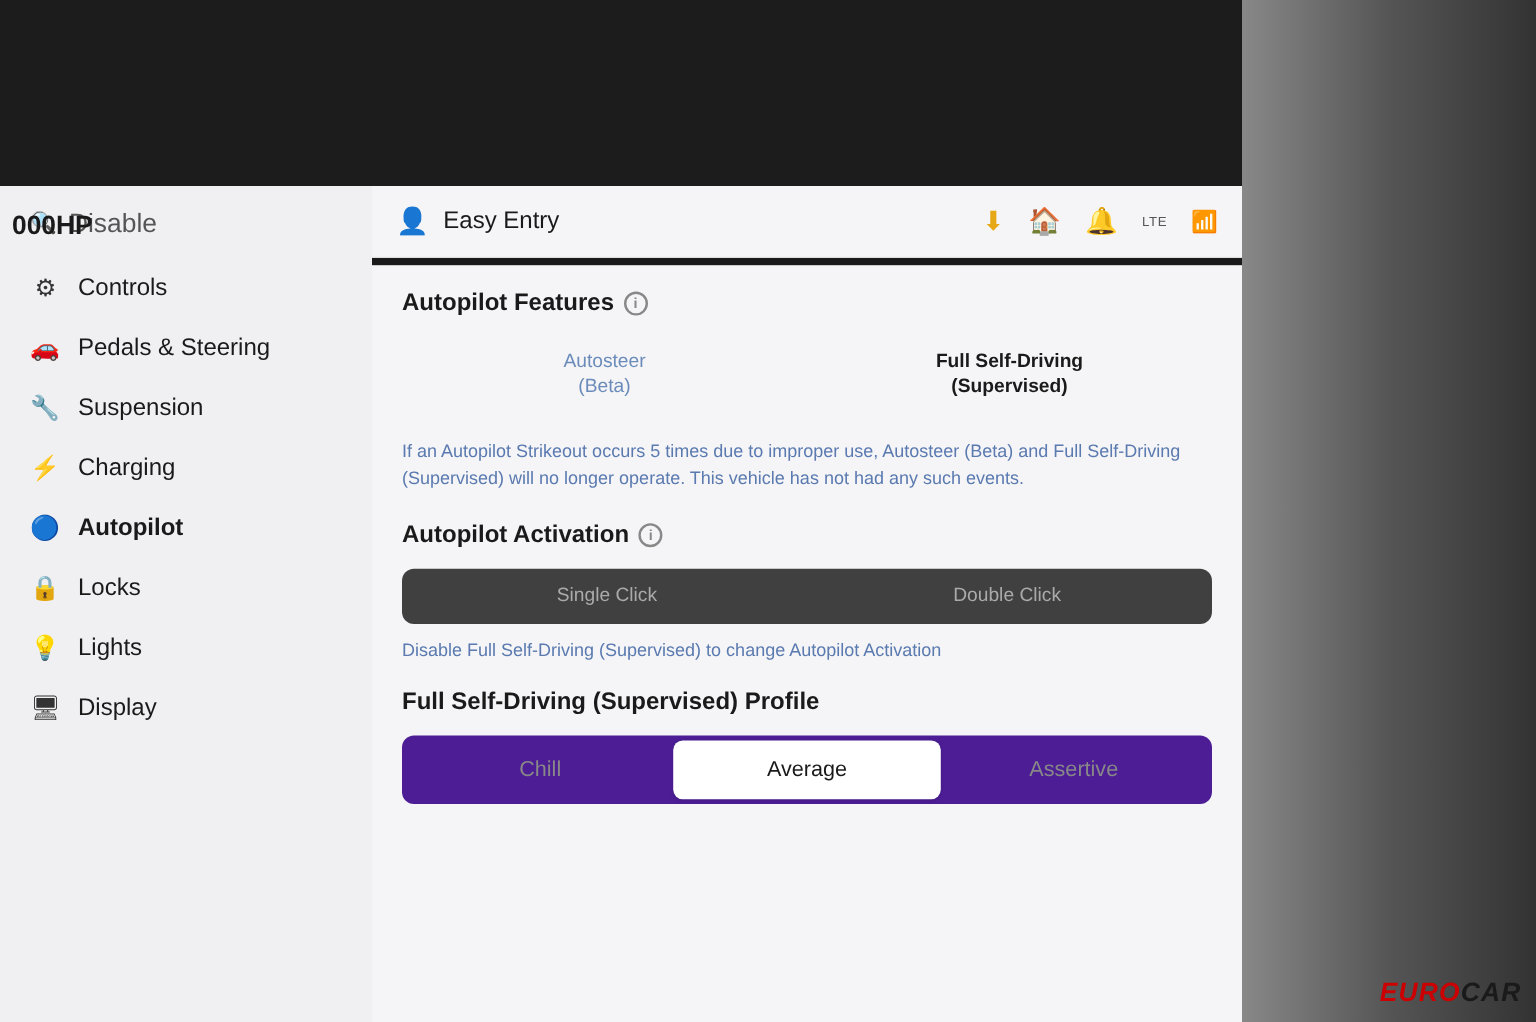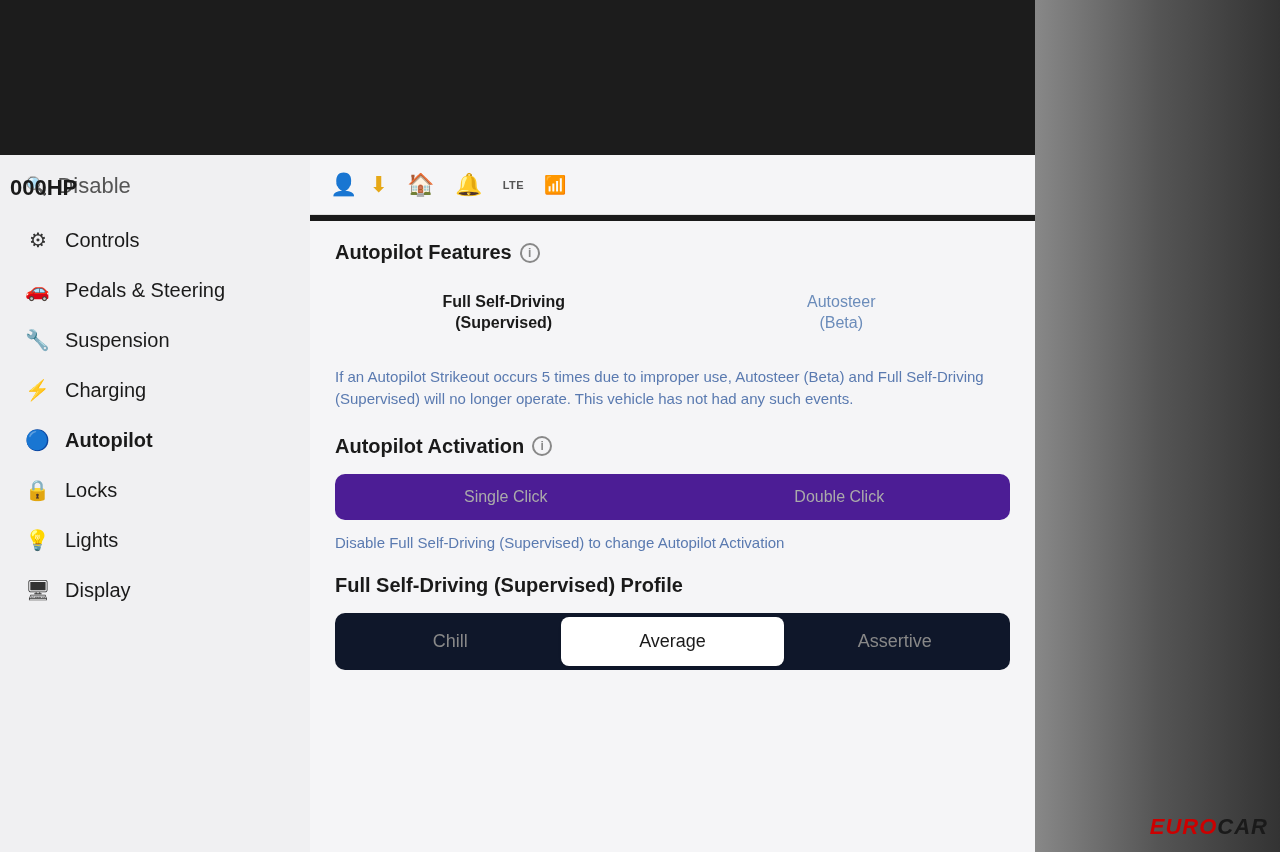--- a/index.html
+++ b/index.html
@@ -106,21 +106,21 @@
       color: #555;
       cursor: pointer;
     }
 
     .header-icon.download {
       color: #e6a817;
     }
 
     .lte-badge {
       font-size: 11px;
-      font-weight: 700;
+      font-weight: 400;
       color: #555;
       letter-spacing: 0.5px;
     }
 
     .signal-icon {
       font-size: 18px;
       color: #555;
     }
 
     
@@ -190,21 +190,21 @@
       margin-bottom: 24px;
     }
 
     
     .activation-section {
       margin-bottom: 20px;
     }
 
     .activation-tabs {
       display: flex;
-      background: #4c1d95;
+      background: #404040;
       border-radius: 10px;
       padding: 4px;
       margin-top: 12px;
       margin-bottom: 12px;
       align-items: center;
     }
 
     .activation-tab {
       flex: 1;
       text-align: center;
@@ -222,21 +222,21 @@
       margin-bottom: 20px;
     }
 
     
     .profile-section {
       margin-bottom: 20px;
     }
 
     .profile-tabs {
       display: flex;
-      background: #0f172a;
+      background: #4c1d95;
       border-radius: 10px;
       padding: 4px;
       margin-top: 12px;
     }
 
     .profile-tab {
       flex: 1;
       text-align: center;
       padding: 14px 10px;
       font-size: 18px;
@@ -356,42 +356,43 @@
   </div>
 
   <div class="sidebar-item">
     <span class="sidebar-item-icon">🖥</span>
     <span>Display</span>
   </div>
 </div>
 
 <div class="header-bar">
   <span class="header-profile-icon">👤</span>
+  <span class="header-title">Easy Entry</span>
   <div class="header-icons">
     <span class="header-icon download">⬇</span>
     <span class="header-icon">🏠</span>
     <span class="header-icon">🔔</span>
     <span class="lte-badge">LTE</span>
     <span class="signal-icon">📶</span>
   </div>
 </div>
 
 <div class="content-area">
 
   <div class="section-title">
     <span>Autopilot Features</span>
     <span class="info-icon">i</span>
   </div>
 
   <div class="features-tabs">
+    <div class="feature-tab">
+      Autosteer<br>(Beta)
+    </div>
     <div class="feature-tab active">
       Full Self-Driving<br>(Supervised)
-    </div>
-    <div class="feature-tab">
-      Autosteer<br>(Beta)
     </div>
   </div>
 
   <div class="warning-text">If an Autopilot Strikeout occurs 5 times due to improper use, Autosteer (Beta) and Full Self-Driving (Supervised) will no longer operate. This vehicle has not had any such events.</div>
 
   <div class="activation-section">
     <div class="section-title">
       <span>Autopilot Activation</span>
       <span class="info-icon">i</span>
     </div>

